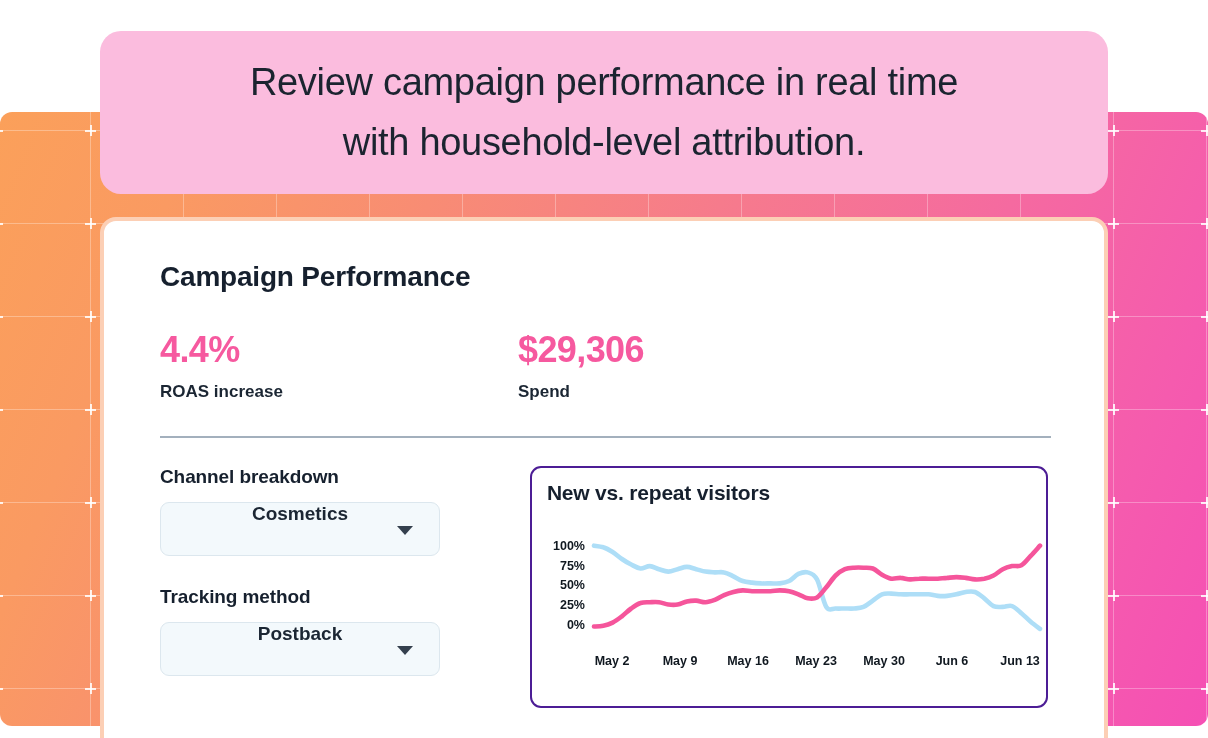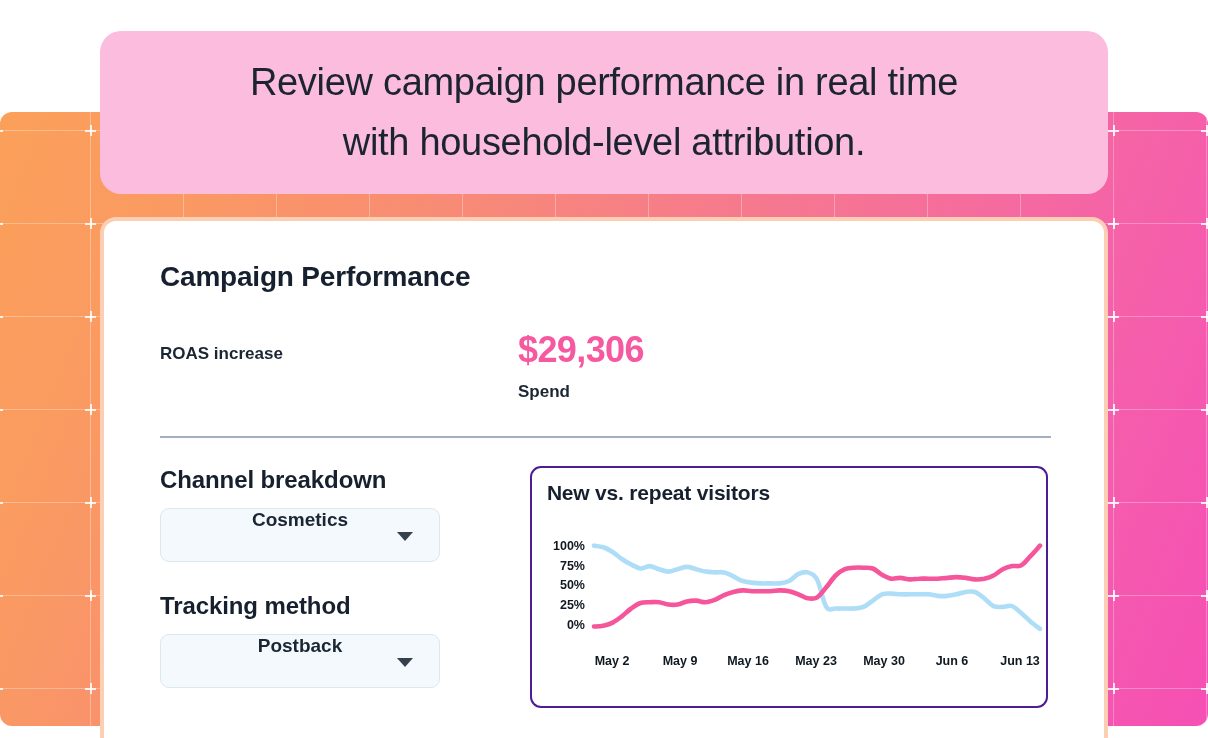--- a/index.html
+++ b/index.html
@@ -78,21 +78,21 @@
   }
 
   .divider {
     margin-top:34px; height:2px; background:#A3B0BD; width:891px;
   }
 
   
   .lower { display:flex; margin-top:28px; }
   .controls { width:360px; }
   .control-label {
-    font-size:24px; font-weight:700; color:#16202E; letter-spacing:-.1px;
+    font-size:19px; font-weight:700; color:#16202E; letter-spacing:-.1px;
   }
   .select {
     margin-top:14px; width:280px; height:54px;
     background:#F3F9FC; border:1px solid #DCE7EE; border-radius:9px;
     display:flex; align-items:flex-start; justify-content:center;
     position:relative;
   }
   .select-value {
     font-size:19px; font-weight:600; color:#1B2633;
   }
@@ -236,20 +236,21 @@
     </div>
   </div>
 
   <div class="card">
     <div class="card-inner">
 
       <div class="card-title">Campaign Performance</div>
 
       <div class="metrics">
         <div class="metric">
+          <div class="metric-value">4.4%</div>
           <div class="metric-label">ROAS increase</div>
         </div>
         <div class="metric">
           <div class="metric-value">$29,306</div>
           <div class="metric-label">Spend</div>
         </div>
       </div>
 
       <div class="divider"></div>
 

